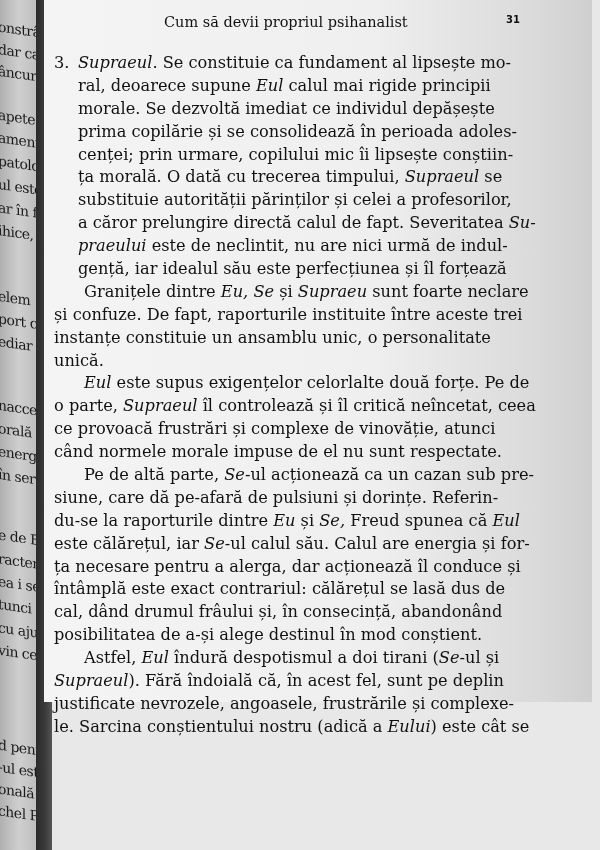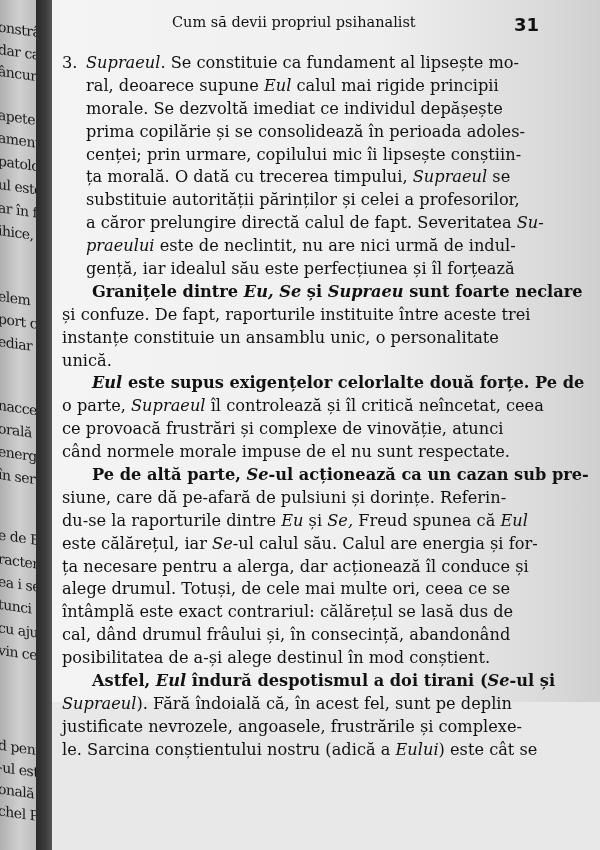--- a/index.html
+++ b/index.html
@@ -15,36 +15,36 @@
   }
   .left-page .frag {
     position:absolute; left:-2px; font-size:14px; color:#1a1a1a;
     white-space:nowrap; transform:skewY(8deg); letter-spacing:-0.5px;
   }
   .gutter {
     position:absolute; left:36px; top:0; width:16px; height:850px;
     background:linear-gradient(90deg,#2a2a2a,#3c3c3c 60%,#555 100%);
   }
   .page {
-    position:absolute; left:52px; top:0; width:548px; height:702px;
+    position:absolute; left:44px; top:0; width:548px; height:702px;
     background:linear-gradient(90deg,#f4f4f4 0%,#efefef 60%,#dadada 90%,#cfcfcf 100%);
   }
   .running-head {
     position:absolute; top:14px; left:120px; font-size:14.5px; color:#111;
   }
   .page-num {
-    position:absolute; top:14px; left:462px; font-size:18px; font-weight:bold;
+    position:absolute; top:14px; left:462px; font-size:10px; font-weight:bold;
     font-family:"DejaVu Sans", sans-serif; color:#111;
   }
   .body-text {
     position:absolute; top:52px; left:10px; width:500px;
     font-size:16.2px; line-height:22.9px; color:#111;
   }
   .line { white-space:nowrap; height:22.9px; }
-  .indent { padding-left:30px;font-weight:bold; }
+  .indent { padding-left:30px; }
   .num-indent { padding-left:24px; }
   .num { position:absolute; left:0; }
   i { font-style:italic; }
 </style>
 </head>
 <body>
 
 <div class="left-page" id="leftPage">
     <span class="frag" style="top: 22px;">onstrân</span>
     <span class="frag" style="top: 44px;">dar ca</span>
@@ -96,21 +96,20 @@
       <div class="line "><span>unică.</span></div>
       <div class="line indent"><i>Eul</i><span> este supus exigențelor celorlalte două forțe. Pe de</span></div>
       <div class="line "><span>o parte, </span><i>Supraeul</i><span> îl controlează și îl critică neîncetat, ceea</span></div>
       <div class="line "><span>ce provoacă frustrări și complexe de vinovăție, atunci</span></div>
       <div class="line "><span>când normele morale impuse de el nu sunt respectate.</span></div>
       <div class="line indent"><span>Pe de altă parte, </span><i>Se</i><span>-ul acționează ca un cazan sub pre-</span></div>
       <div class="line "><span>siune, care dă pe-afară de pulsiuni și dorințe. Referin-</span></div>
       <div class="line "><span>du-se la raporturile dintre </span><i>Eu</i><span> și </span><i>Se,</i><span> Freud spunea că </span><i>Eul</i></div>
       <div class="line "><span>este călărețul, iar </span><i>Se</i><span>-ul calul său. Calul are energia și for-</span></div>
       <div class="line "><span>ța necesare pentru a alerga, dar acționează îl conduce și</span></div>
-      <div class="line "><span>alege drumul. Totuși, de cele mai multe ori, ceea ce se</span></div>
       <div class="line "><span>întâmplă este exact contrariul: călărețul se lasă dus de</span></div>
       <div class="line "><span>cal, dând drumul frâului și, în consecință, abandonând</span></div>
       <div class="line "><span>posibilitatea de a-și alege destinul în mod conștient.</span></div>
       <div class="line indent"><span>Astfel, </span><i>Eul</i><span> îndură despotismul a doi tirani (</span><i>Se</i><span>-ul și</span></div>
       <div class="line "><i>Supraeul</i><span>). Fără îndoială că, în acest fel, sunt pe deplin</span></div>
       <div class="line "><span>justificate nevrozele, angoasele, frustrările și complexe-</span></div>
       <div class="line "><span>le. Sarcina conștientului nostru (adică a </span><i>Eului</i><span>) este cât se</span></div>
     </div>
 </div>
 

